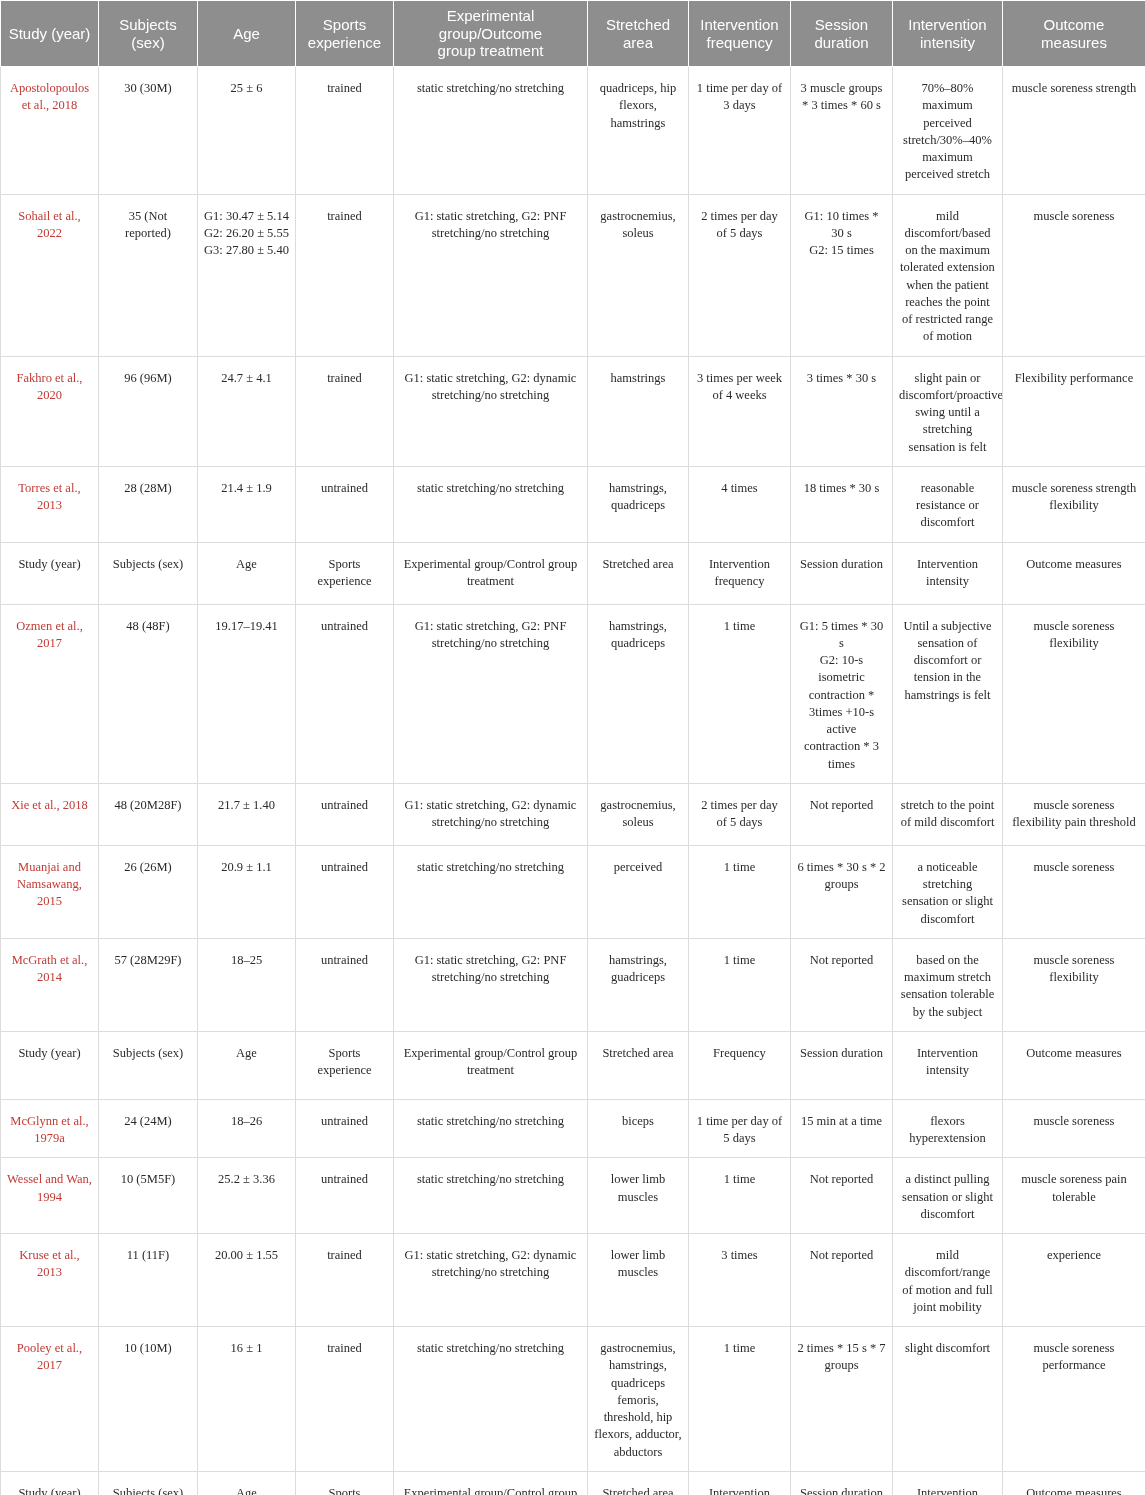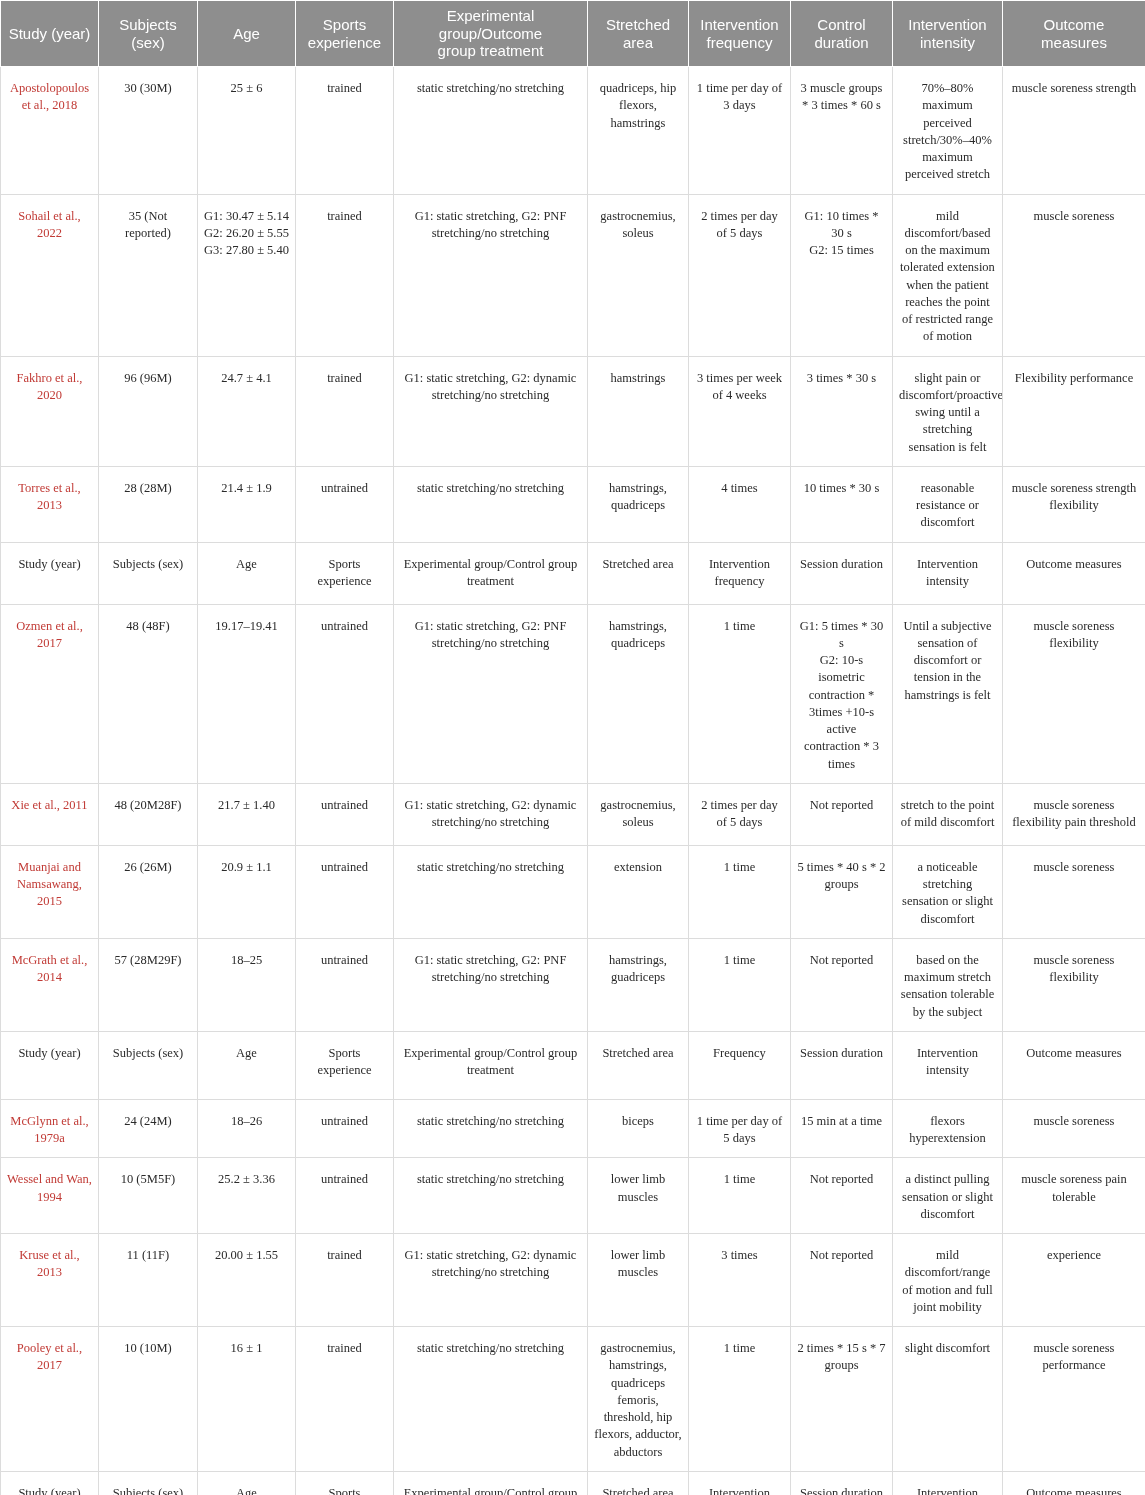--- a/index.html
+++ b/index.html
@@ -71,21 +71,21 @@
         <th>Age</th>
         <th>Sports
 experience</th>
         <th>Experimental
 group/Outcome
 group treatment</th>
         <th>Stretched
 area</th>
         <th>Intervention
 frequency</th>
-        <th>Control
+        <th>Session
 duration</th>
         <th>Intervention
 intensity</th>
         <th>Outcome
 measures</th>
       </tr>
     </thead>
   <tbody>
       <tr>
         <td><span class="study-link">Apostolopoulos et al., 2018</span></td>
@@ -127,21 +127,21 @@
         <td>Flexibility performance</td>
       </tr>
       <tr>
         <td><span class="study-link">Torres et al., 2013</span></td>
         <td>28 (28M)</td>
         <td>21.4 ± 1.9</td>
         <td>untrained</td>
         <td>static stretching/no stretching</td>
         <td>hamstrings, quadriceps</td>
         <td>4 times</td>
-        <td>10 times * 30 s</td>
+        <td>18 times * 30 s</td>
         <td>reasonable resistance or discomfort</td>
         <td>muscle soreness strength flexibility</td>
       </tr>
       <tr class="repeated-header">
         <td>Study (year)</td>
         <td>Subjects (sex)</td>
         <td>Age</td>
         <td>Sports experience</td>
         <td>Experimental group/Control group treatment</td>
         <td>Stretched area</td>
@@ -157,40 +157,40 @@
         <td>untrained</td>
         <td>G1: static stretching, G2: PNF stretching/no stretching</td>
         <td>hamstrings, quadriceps</td>
         <td>1 time</td>
         <td>G1: 5 times * 30 s
 G2: 10-s isometric contraction * 3times +10-s active contraction * 3 times</td>
         <td>Until a subjective sensation of discomfort or tension in the hamstrings is felt</td>
         <td>muscle soreness flexibility</td>
       </tr>
       <tr>
-        <td><span class="study-link">Xie et al., 2011</span></td>
+        <td><span class="study-link">Xie et al., 2018</span></td>
         <td>48 (20M28F)</td>
         <td>21.7 ± 1.40</td>
         <td>untrained</td>
         <td>G1: static stretching, G2: dynamic stretching/no stretching</td>
         <td>gastrocnemius, soleus</td>
         <td>2 times per day of 5 days</td>
         <td>Not reported</td>
         <td>stretch to the point of mild discomfort</td>
         <td>muscle soreness flexibility pain threshold</td>
       </tr>
       <tr>
         <td><span class="study-link">Muanjai and Namsawang, 2015</span></td>
         <td>26 (26M)</td>
         <td>20.9 ± 1.1</td>
         <td>untrained</td>
         <td>static stretching/no stretching</td>
-        <td>extension</td>
-        <td>1 time</td>
-        <td>5 times * 40 s * 2 groups</td>
+        <td>perceived</td>
+        <td>1 time</td>
+        <td>6 times * 30 s * 2 groups</td>
         <td>a noticeable stretching sensation or slight discomfort</td>
         <td>muscle soreness</td>
       </tr>
       <tr>
         <td><span class="study-link">McGrath et al., 2014</span></td>
         <td>57 (28M29F)</td>
         <td>18–25</td>
         <td>untrained</td>
         <td>G1: static stretching, G2: PNF stretching/no stretching</td>
         <td>hamstrings, guadriceps</td>

